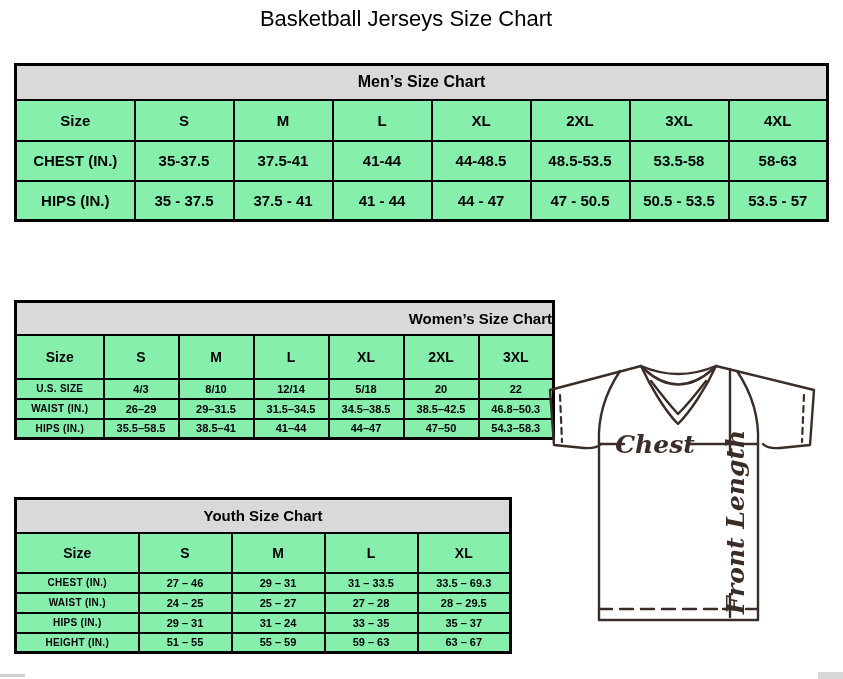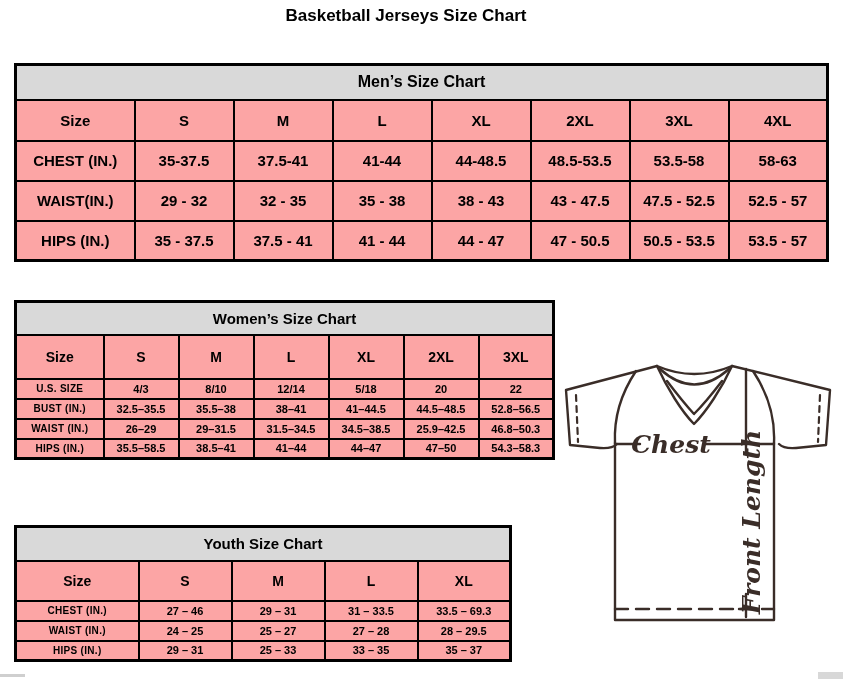--- a/index.html
+++ b/index.html
@@ -7,27 +7,27 @@
   body {
     position:relative;
     width:843px; height:679px;
     overflow:hidden;
     font-family:"Liberation Sans", sans-serif;
     color:#000;
   }
   .page-title {
     position:absolute; top:6px; left:0; width:812px;
     text-align:center;
-    font-size:17px; font-weight:bold;
+    font-size:22px; font-weight:normal;
   }
   table.chart-table {
     position:absolute;
     border-collapse:collapse;
     table-layout:fixed;
-    background:#fca5a5;
+    background:#86efac;
     border:3px solid #000;
   }
   table.chart-table td {
     border:2px solid #000;
     text-align:center;
     vertical-align:middle;
     font-weight:bold;
     padding:0;
     overflow:hidden;
     white-space:nowrap;
@@ -35,33 +35,33 @@
   tr.band td { background:#d9d9d9; font-size:16px; }
 
   
   table.men { left:14px; top:63px; width:815px; }
   table.men tr.band td { height:35px; }
   table.men tr.sizerow td { height:41px; font-size:15px; }
   table.men tr.datarow td { height:40px; font-size:15px; }
 
   
   table.women { left:14px; top:300px; width:541px; }
-  table.women tr.band td { height:33px; font-size:15px; }
+  table.women tr.band td { height:33px; font-size:15px;text-align:right; }
   table.women tr.sizerow td { height:44px; font-size:14px; }
   table.women tr.datarow td { height:20px; font-size:11px; }
   table.women tr.datarow td.lbl { font-size:10px; letter-spacing:0.3px; }
 
   
-  table.youth { left:14px; top:497px; width:498px;margin-top:28px; }
+  table.youth { left:14px; top:497px; width:498px; }
   table.youth tr.band td { height:34px; font-size:15px; }
   table.youth tr.sizerow td { height:40px; font-size:14px; }
   table.youth tr.datarow td { height:20px; font-size:11px; }
   table.youth tr.datarow td.lbl { font-size:10px; letter-spacing:0.3px; }
 
-  .jersey-wrap { position:absolute; left:556px; top:354px; width:286px; height:276px; }
+  .jersey-wrap { position:absolute; left:540px; top:354px; width:286px; height:276px; }
   .jersey-text {
     font-family:"DejaVu Serif", serif;
     font-style:italic;
     font-weight:bold;
   }
   .frag { position:absolute; }
   .frag-left  { left:0; top:674px; width:25px; height:3px; background:#cfcfcf; }
   .frag-right { left:818px; top:672px; width:25px; height:7px; background:#d8d8d8; }
 </style>
 </head>
@@ -98,30 +98,20 @@
     <td class="lbl">CHEST (IN.)</td>
     <td>35-37.5</td>
     <td>37.5-41</td>
     <td>41-44</td>
     <td>44-48.5</td>
     <td>48.5-53.5</td>
     <td>53.5-58</td>
     <td>58-63</td>
   </tr>
   <tr class="datarow">
-    <td class="lbl">WAIST(IN.)</td>
-    <td>29 - 32</td>
-    <td>32 - 35</td>
-    <td>35 - 38</td>
-    <td>38 - 43</td>
-    <td>43 - 47.5</td>
-    <td>47.5 - 52.5</td>
-    <td>52.5 - 57</td>
-  </tr>
-  <tr class="datarow">
     <td class="lbl">HIPS (IN.)</td>
     <td>35 - 37.5</td>
     <td>37.5 - 41</td>
     <td>41 - 44</td>
     <td>44 - 47</td>
     <td>47 - 50.5</td>
     <td>50.5 - 53.5</td>
     <td>53.5 - 57</td>
   </tr>
 </tbody>
@@ -153,35 +143,26 @@
   <tr class="datarow">
     <td class="lbl">U.S. SIZE</td>
     <td>4/3</td>
     <td>8/10</td>
     <td>12/14</td>
     <td>5/18</td>
     <td>20</td>
     <td>22</td>
   </tr>
   <tr class="datarow">
-    <td class="lbl">BUST (IN.)</td>
-    <td>32.5–35.5</td>
-    <td>35.5–38</td>
-    <td>38–41</td>
-    <td>41–44.5</td>
-    <td>44.5–48.5</td>
-    <td>52.8–56.5</td>
-  </tr>
-  <tr class="datarow">
     <td class="lbl">WAIST (IN.)</td>
     <td>26–29</td>
     <td>29–31.5</td>
     <td>31.5–34.5</td>
     <td>34.5–38.5</td>
-    <td>25.9–42.5</td>
+    <td>38.5–42.5</td>
     <td>46.8–50.3</td>
   </tr>
   <tr class="datarow">
     <td class="lbl">HIPS (IN.)</td>
     <td>35.5–58.5</td>
     <td>38.5–41</td>
     <td>41–44</td>
     <td>44–47</td>
     <td>47–50</td>
     <td>54.3–58.3</td>
@@ -218,23 +199,30 @@
   <tr class="datarow">
     <td class="lbl">WAIST (IN.)</td>
     <td>24 – 25</td>
     <td>25 – 27</td>
     <td>27 – 28</td>
     <td>28 – 29.5</td>
   </tr>
   <tr class="datarow">
     <td class="lbl">HIPS (IN.)</td>
     <td>29 – 31</td>
-    <td>25 – 33</td>
+    <td>31 – 24</td>
     <td>33 – 35</td>
     <td>35 – 37</td>
+  </tr>
+  <tr class="datarow">
+    <td class="lbl">HEIGHT (IN.)</td>
+    <td>51 – 55</td>
+    <td>55 – 59</td>
+    <td>59 – 63</td>
+    <td>63 – 67</td>
   </tr>
 </tbody>
   </table>
 
 <div class="jersey-wrap">
   <svg width="286" height="276" viewBox="0 0 286 276" xmlns="http://www.w3.org/2000/svg">
     <g stroke="#3a2d28" fill="none" stroke-width="2.4" stroke-linejoin="round" stroke-linecap="round">
 
       <path d="M101,12 L10,36 L14,91 L44,94 Q56,95 61,90"></path>
       <path d="M176,12 L274,36 L270,91 L240,94 Q228,95 223,90"></path>

